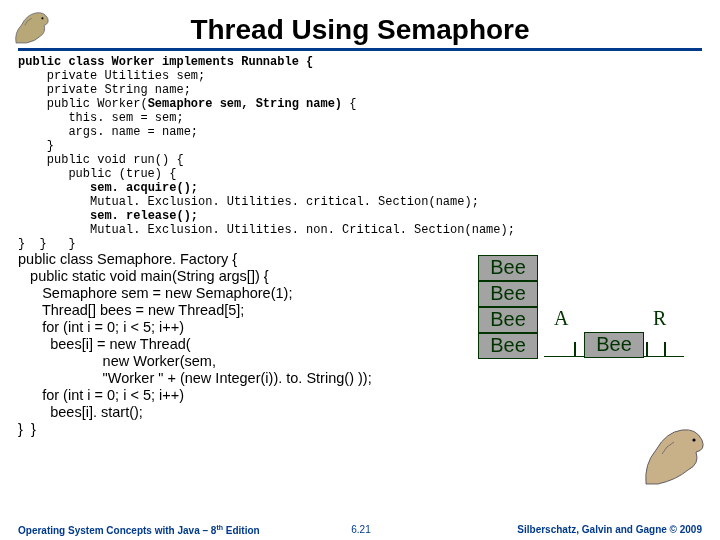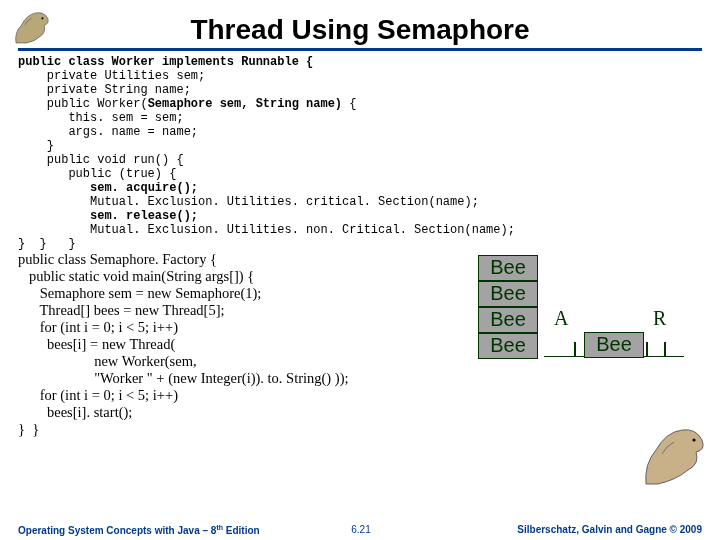--- a/index.html
+++ b/index.html
@@ -45,21 +45,21 @@
     margin: 0 0 4px 0;
   }
   .code-small {
     font-family: "Courier New", monospace;
     font-size: 12px;
     line-height: 14px;
     white-space: pre;
     color: #000;
   }
   .code-big {
-    font-family: Liberation Serif, serif;
+    font-family: Liberation Sans, sans-serif;
     font-size: 14.5px;
     line-height: 17px;
     white-space: pre;
     color: #000;
   }
   .bold { font-weight: bold; }
   .bee-box {
     position: absolute;
     background: #a3a3a3;
     border: 1.5px solid #003300;

